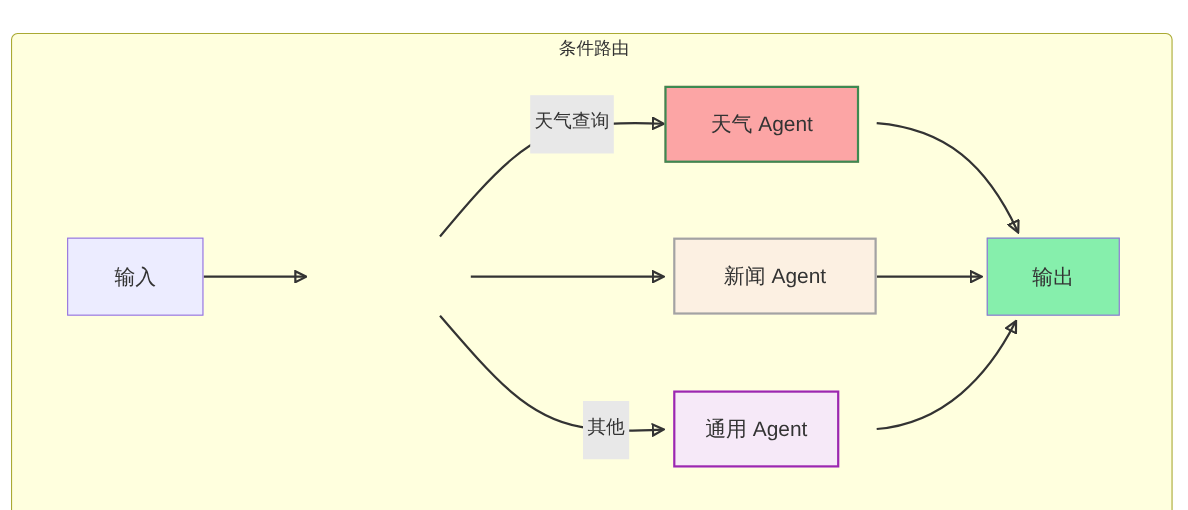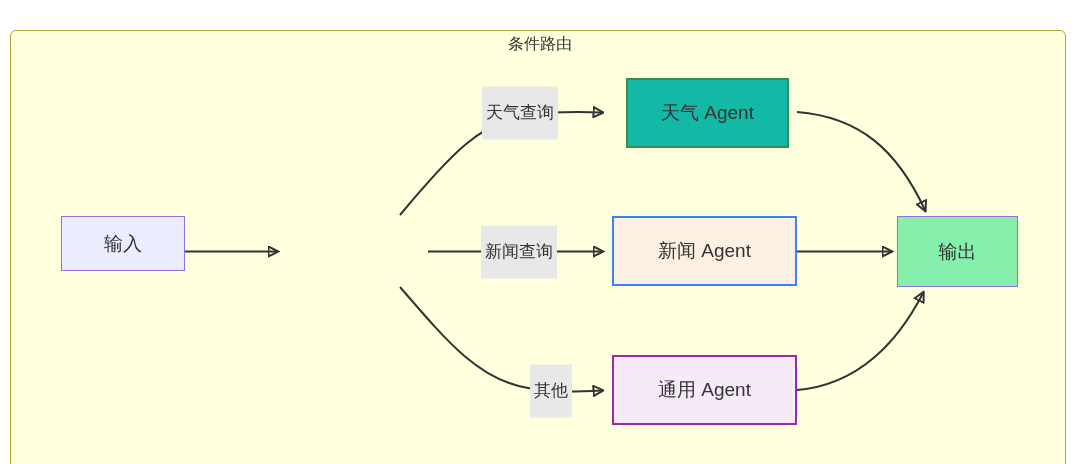--- a/index.html
+++ b/index.html
@@ -38,35 +38,36 @@
   .node {
     position: absolute;
     box-sizing: border-box;
     display: flex;
     align-items: center;
     justify-content: center;
     font-size: 19px;
     color: #333333;
     white-space: nowrap;
   }
-  .n-input   { left: 61px;  top: 196px; width: 124px; height: 55px; background: #ECECFF; border: 1.5px solid #9370DB; }
+  .n-input   { left: 61px;  top: 196px; width: 124px; height: 71px; background: #ECECFF; border: 1.5px solid #9370DB; }
   .n-router  { left: 283px; top: 196px; width: 145px; height: 71px; background: #DEEFFC; border: 2px solid #2B7CC2; }
-  .n-weather { left: 626px; top: 58px;  width: 163px; height: 70px; background: #14b8a6; border: 2px solid #3D8A51; }
-  .n-news    { left: 612px; top: 196px; width: 185px; height: 70px; background: #FCF0E2; border: 2px solid #3b82f6; }
-  .n-general { left: 612px; top: 335px; width: 185px; height: 70px; background: #F6E9F8; border: 2px solid #9C27B0; }
+  .n-weather { left: 604px; top: 58px;  width: 177px; height: 70px; background: #fca5a5; border: 2px solid #3D8A51; }
+  .n-news    { left: 612px; top: 196px; width: 185px; height: 70px; background: #FCF0E2; border: 2px solid #a3a3a3; }
+  .n-general { left: 612px; top: 335px; width: 151px; height: 70px; background: #F6E9F8; border: 2px solid #9C27B0; }
   .n-output  { left: 897px; top: 196px; width: 121px; height: 71px; background: #86efac; border: 1.5px solid #9370DB; }
   .edge-label {
     position: absolute;
     transform: translate(-50%, -50%);
     background: #E8E8E8;
     color: #333333;
     font-size: 17px;
     padding: 15px 4px;
     white-space: nowrap;
     line-height: 1.35;
+    font-family: Liberation Mono, monospace;
   }
   .el-weather { left: 520px; top: 93px; }
   .el-news    { left: 519px; top: 232px; }
   .el-other   { left: 551px; top: 371px; }
 </style>
 </head>
 <body>
 
 <div class="canvas">
 
@@ -98,16 +99,15 @@
     <span>新闻 Agent</span>
   </div>
   <div class="node n-general">
     <span>通用 Agent</span>
   </div>
   <div class="node n-output">
     <span>输出</span>
   </div>
 
   <div class="edge-label el-weather">天气查询</div>
-  <div class="edge-label el-news">新闻查询</div>
   <div class="edge-label el-other">其他</div>
 
 </div>
 
 </body></html>

